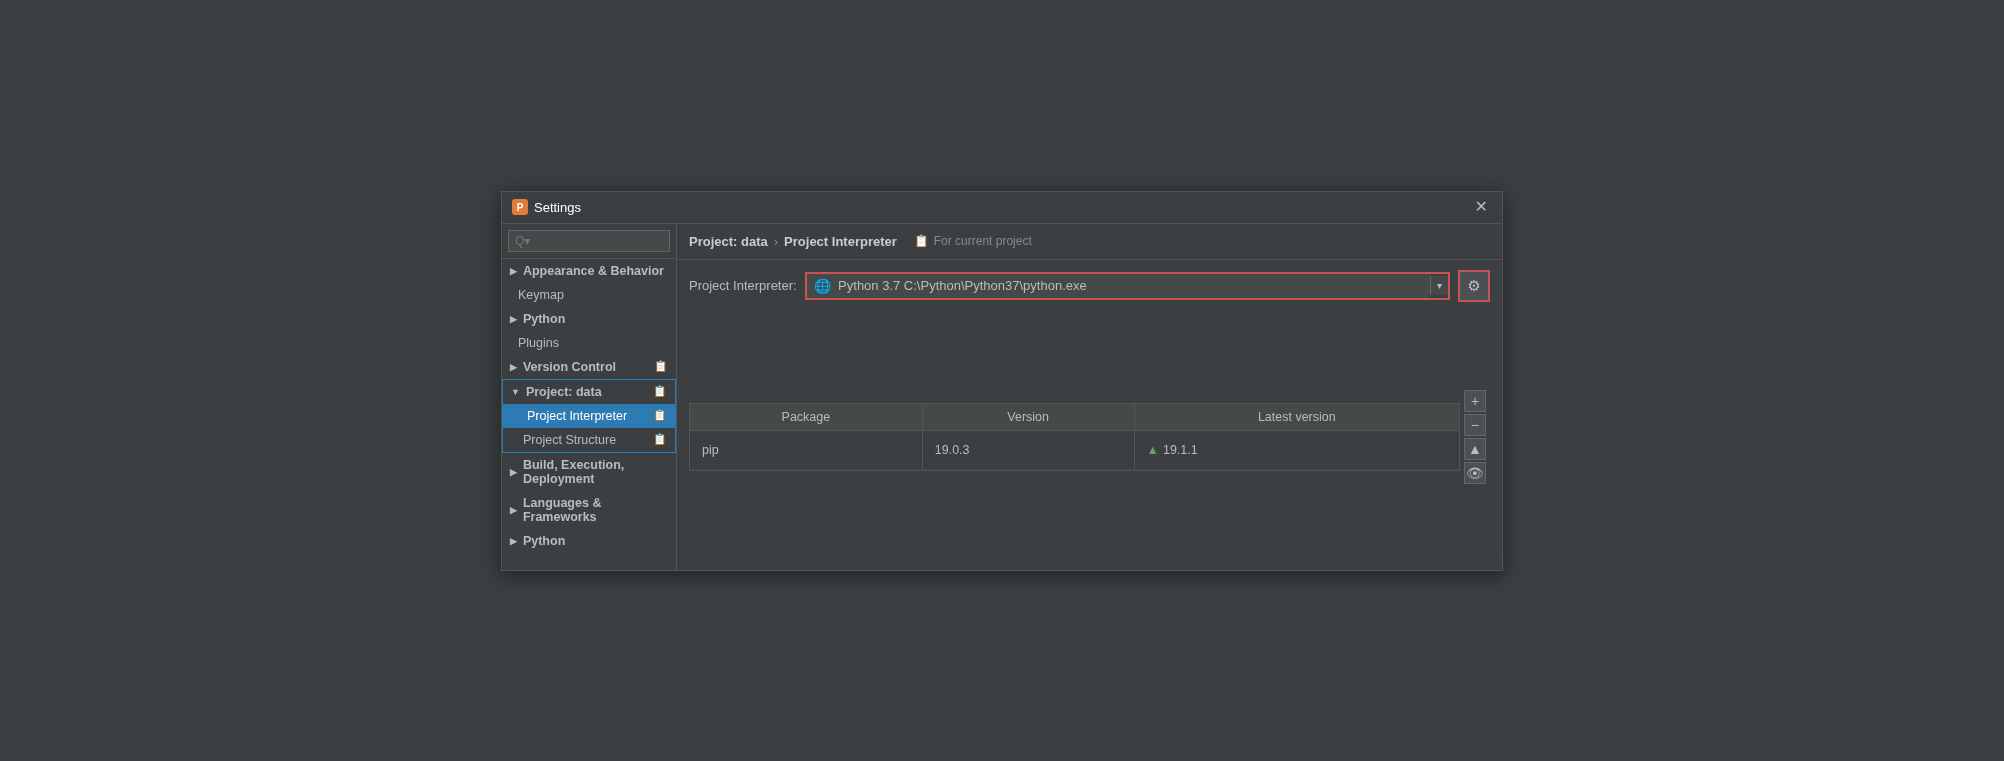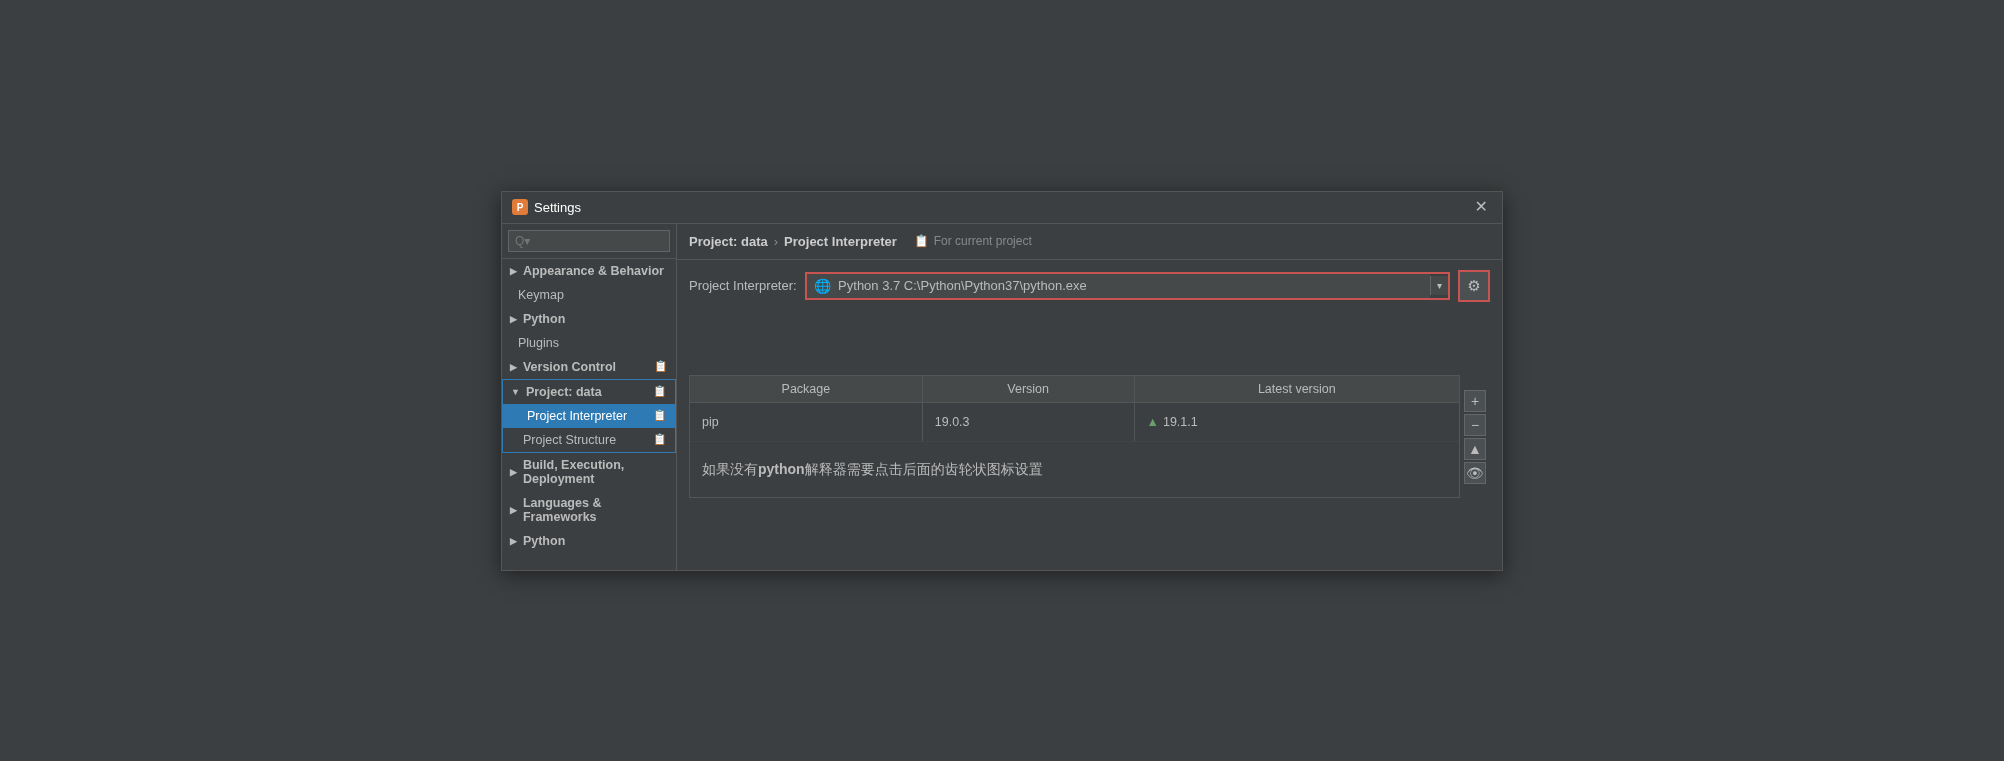--- a/index.html
+++ b/index.html
@@ -374,23 +374,20 @@
             <tr>
     <td>pip</td>
     <td>19.0.3</td>
     <td>
       <span style="color:#6a9e6a;margin-right:4px;">▲</span>19.1.1
     </td>
   </tr>
               </tbody>
           </table>
 
-          <div class="annotation-text">
-            <span>如果没有</span><strong>python</strong><span>解释器需要点击后面的齿轮状图标设置</span>
-          </div>
         </div>
 
         <div class="table-actions">
           <div class="table-action-btn">
             <span>+</span>
           </div>
           <div class="table-action-btn">
             <span>−</span>
           </div>
           <div class="table-action-btn">

